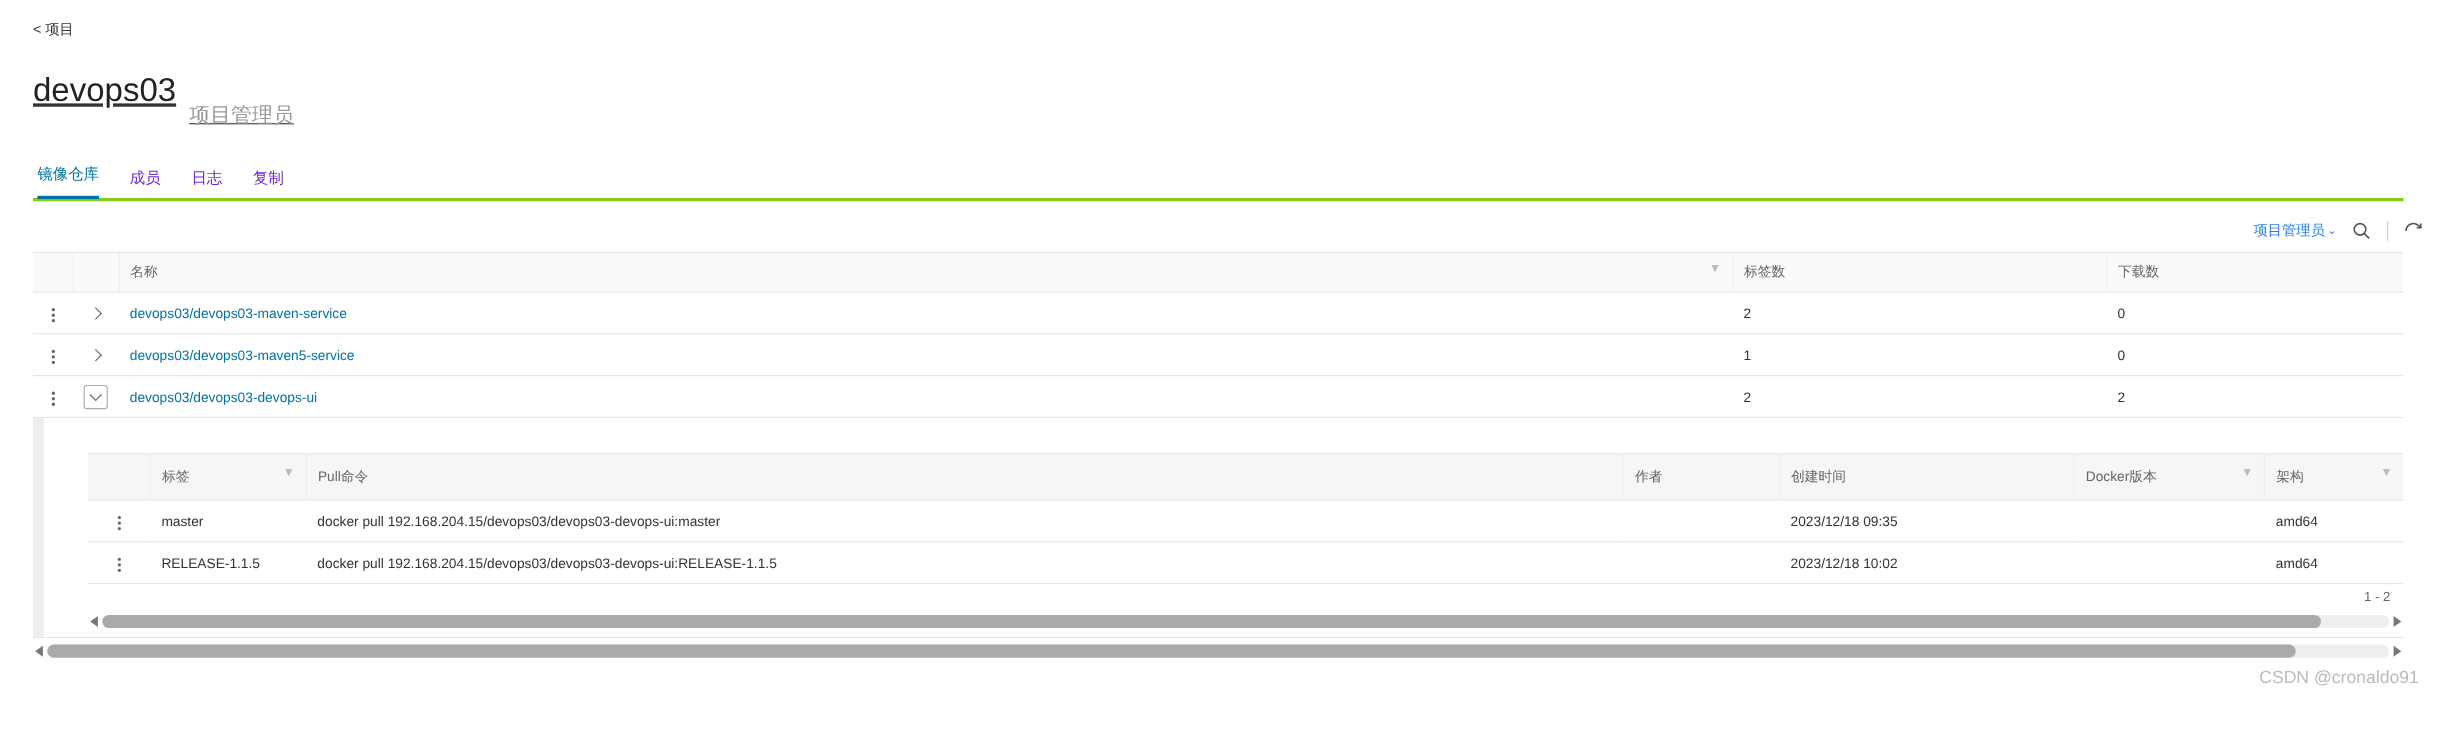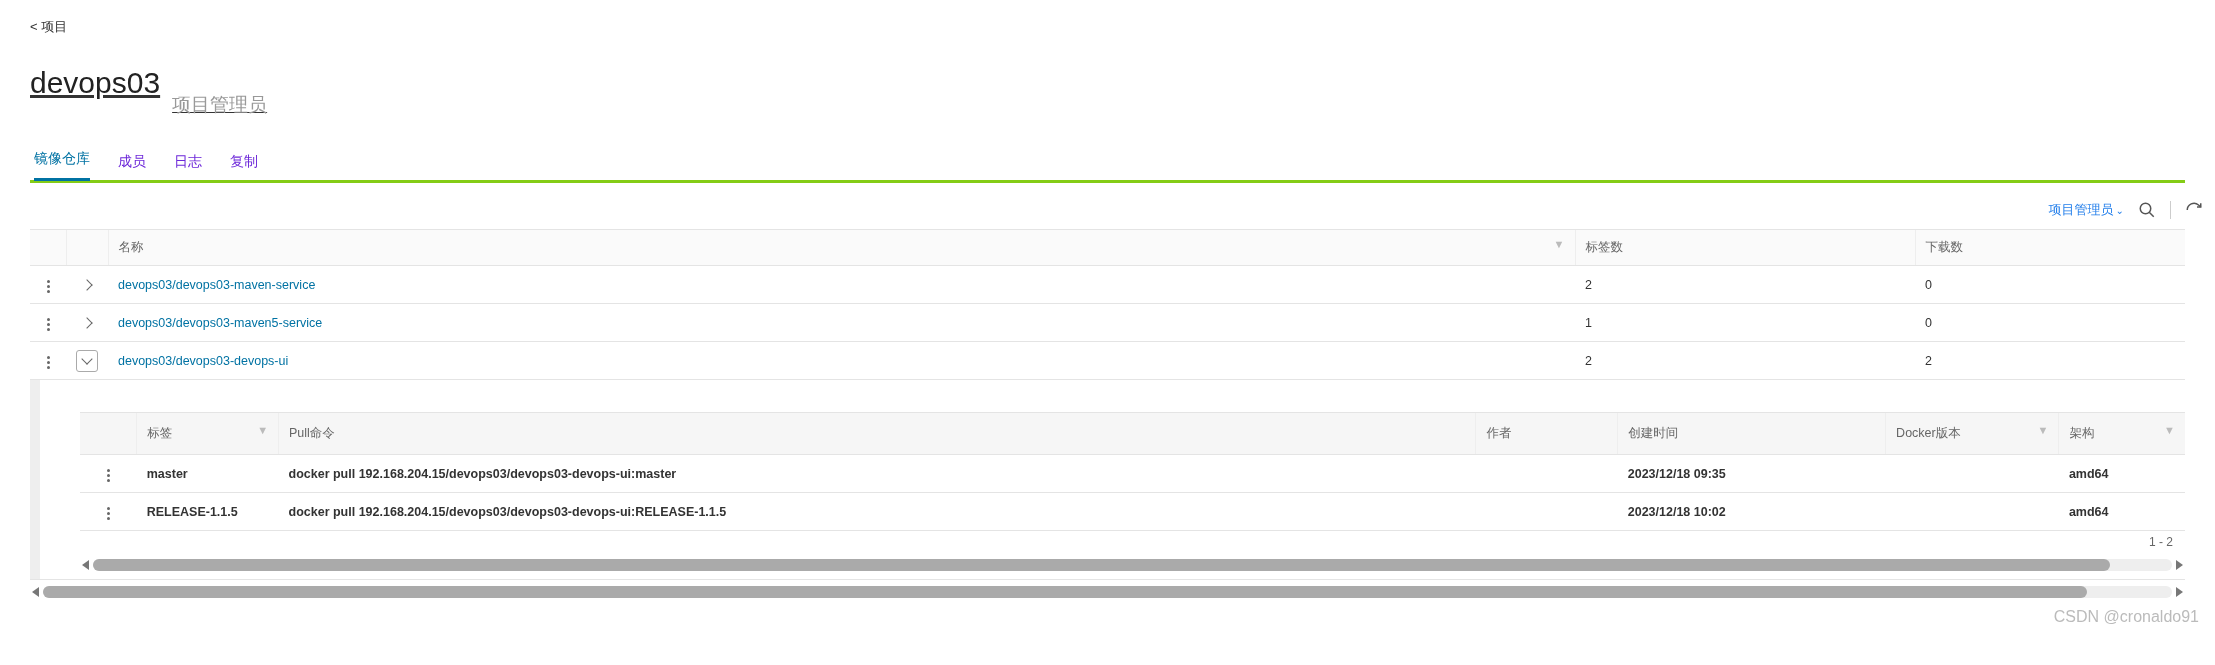--- a/index.html
+++ b/index.html
@@ -150,21 +150,20 @@
       margin-top: 32px;
     }
     table.inner thead th {
       background: #f6f6f6;
       height: 42px;
       color: #666;
       white-space: normal;
     }
     table.inner tbody td {
       color: #333;
-      font-weight: bold;
     }
     .pagination {
       text-align: right;
       padding: 4px 12px;
       font-size: 12px;
       color: #666;
     }
     .scrollbar {
       height: 16px;
       display: flex;

